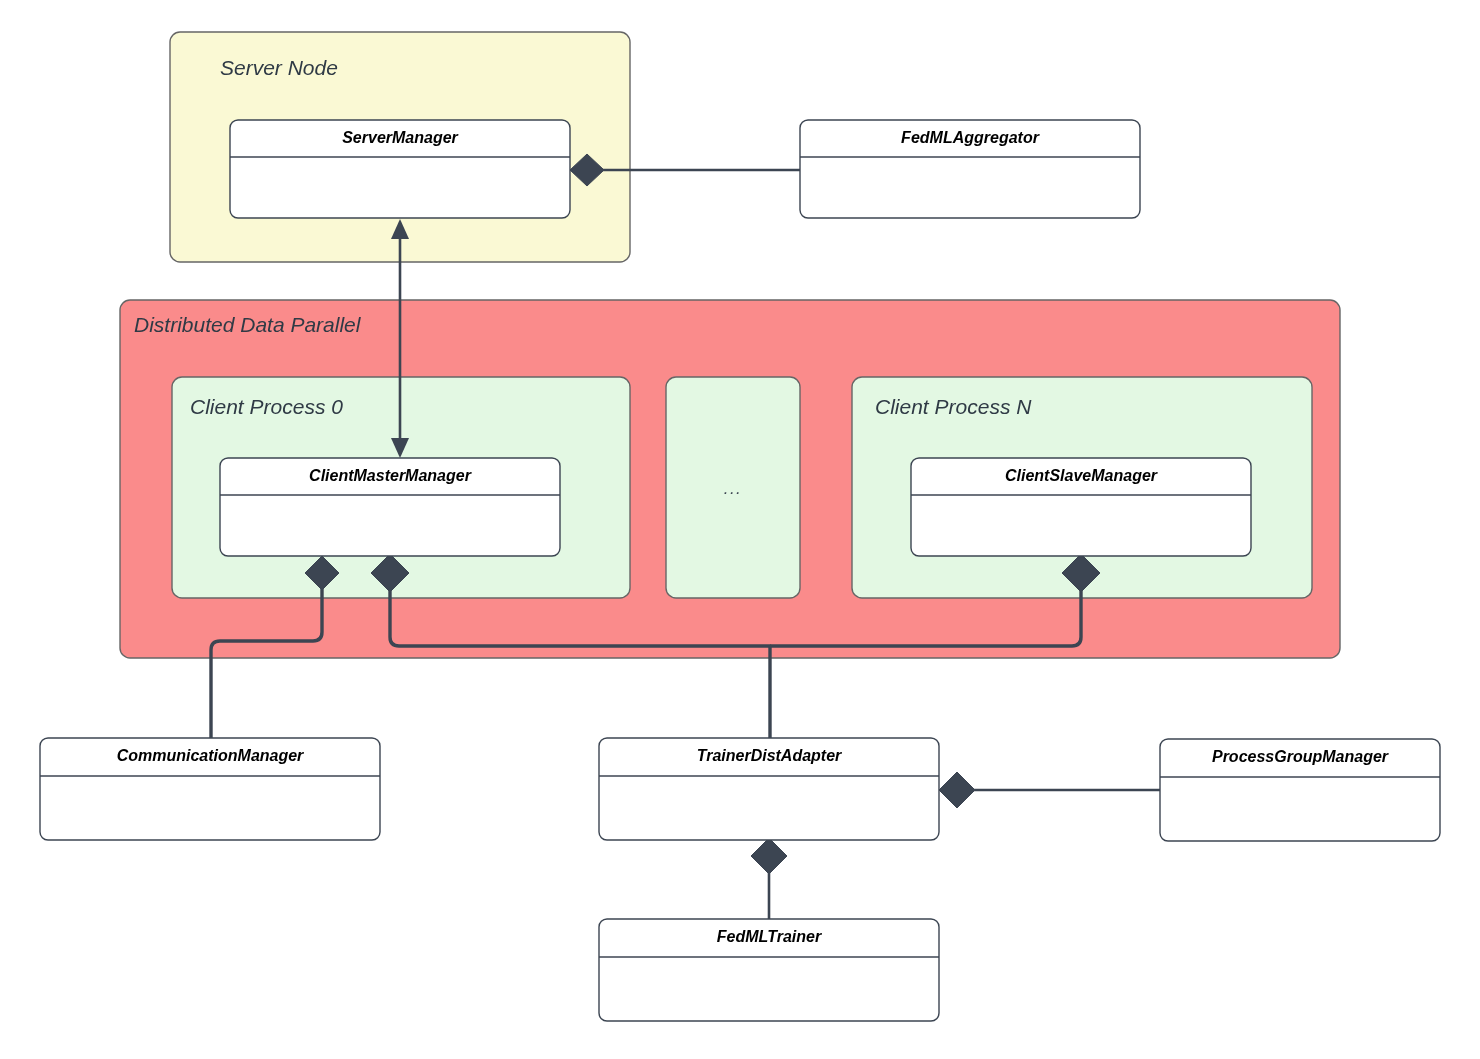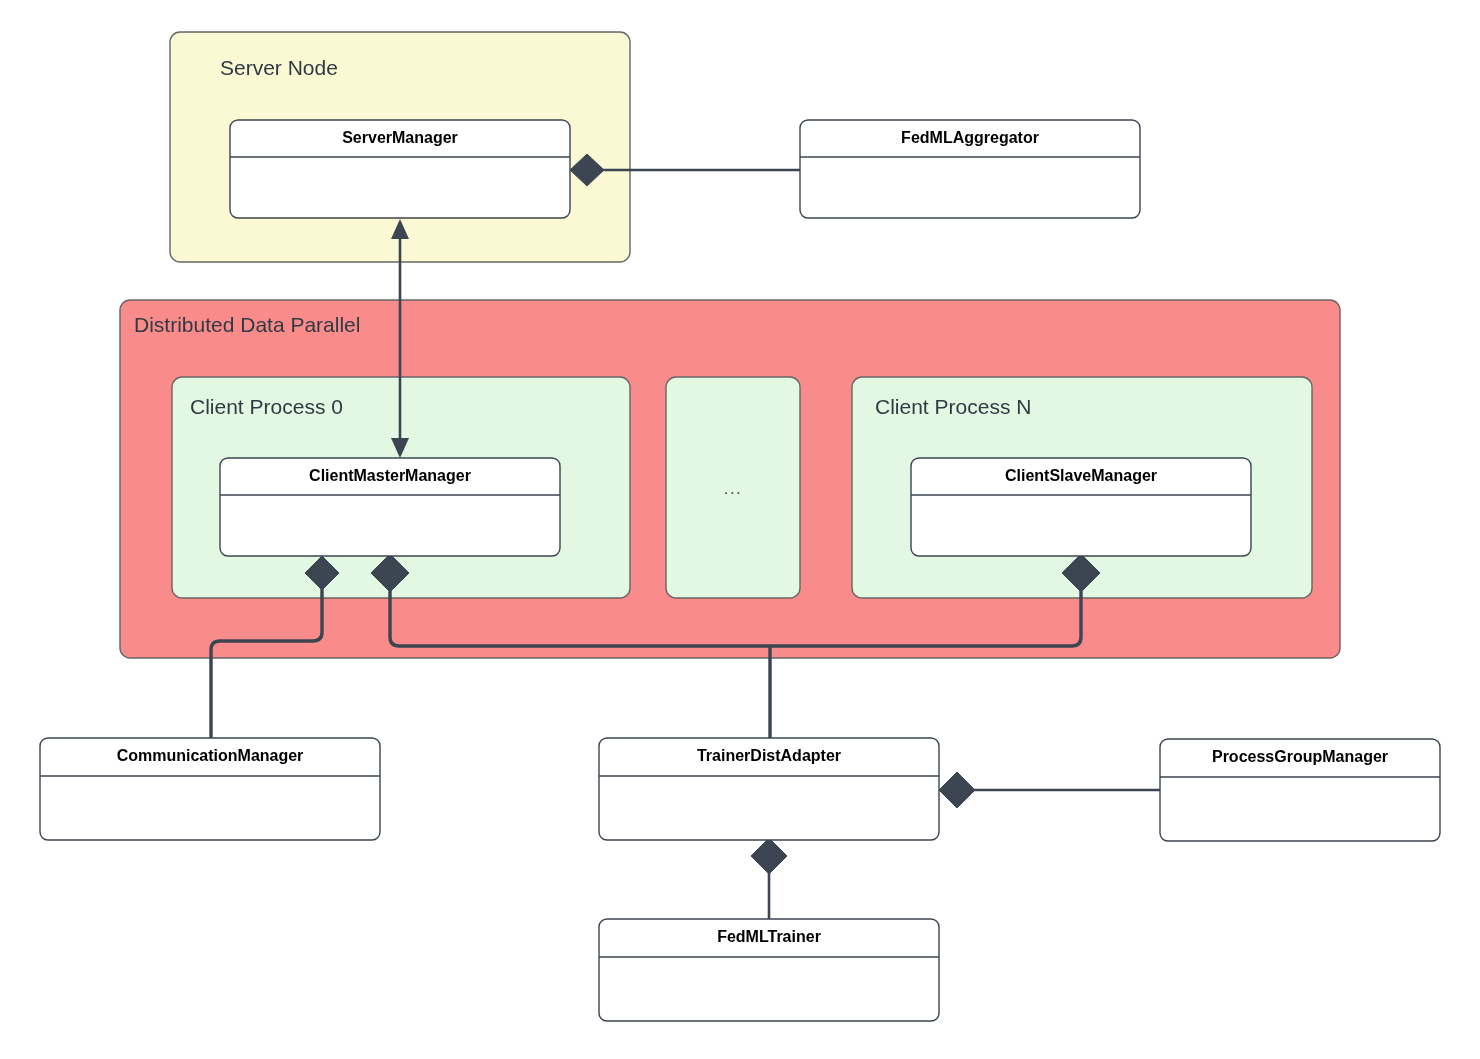--- a/index.html
+++ b/index.html
@@ -10,20 +10,21 @@
   body {
     width: 1480px;
     height: 1059px;
     font-family: "Liberation Sans", sans-serif;
     overflow: hidden;
   }
   #diagram-root {
     position: relative;
     width: 1480px;
     height: 830px;
+    font-style: italic;
   }
   svg#diagram {
     display: block;
     width: 1480px;
     height: 1059px;
   }
   .container-rect {
     stroke: #666666;
     stroke-width: 1.4;
   }

